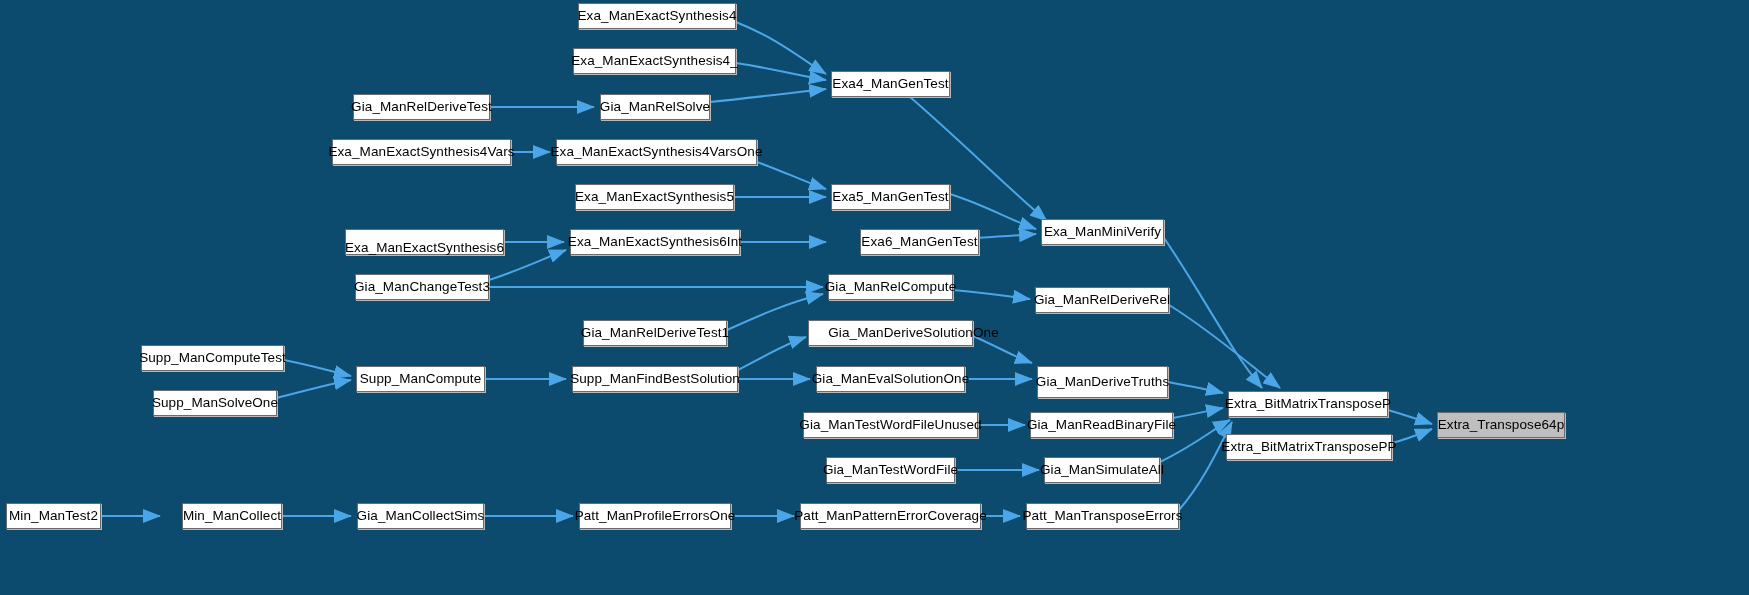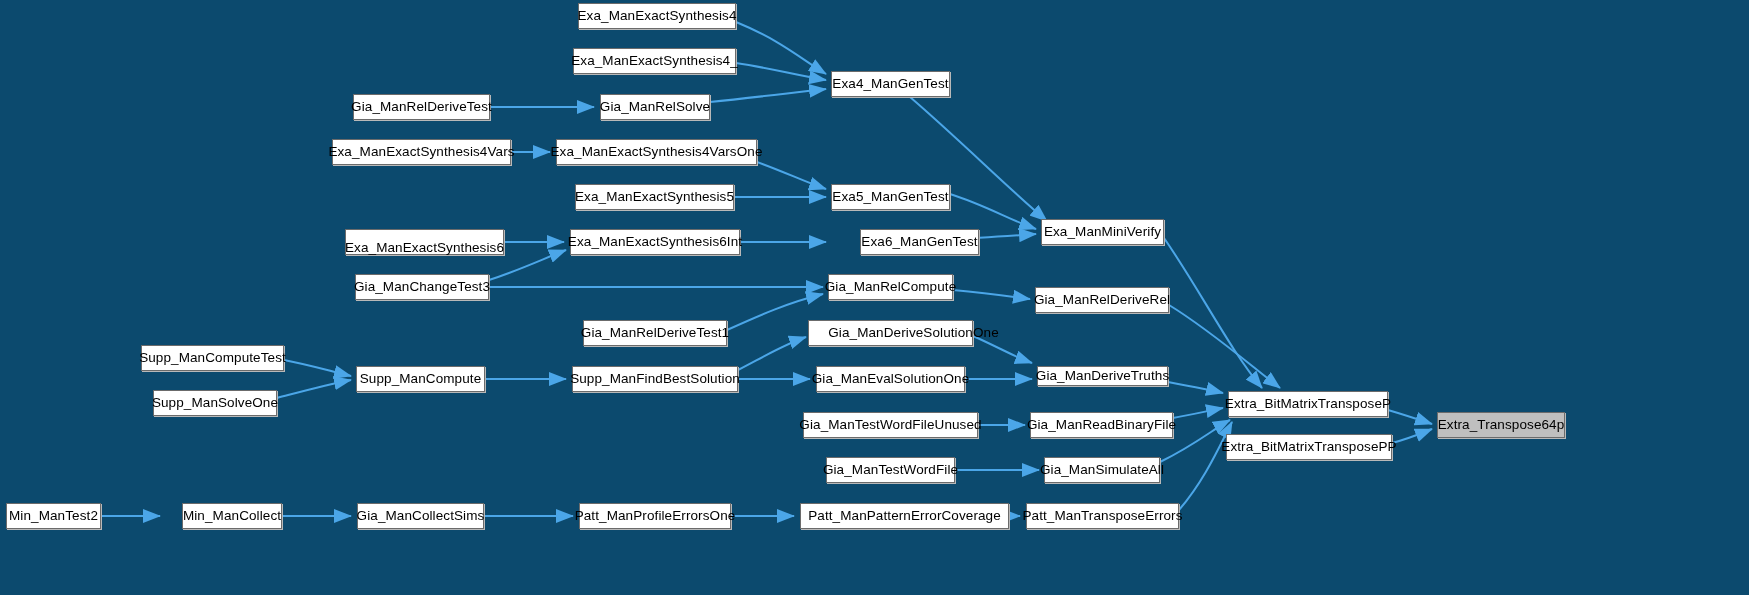--- a/index.html
+++ b/index.html
@@ -153,21 +153,21 @@
       </div>
       <div class="node" style="left: 356px; top: 366px; width: 129px; height: 26px;">
         <span class="node-label">Supp_ManCompute</span>
       </div>
       <div class="node" style="left: 572px; top: 366px; width: 166px; height: 26px;">
         <span class="node-label">Supp_ManFindBestSolution</span>
       </div>
       <div class="node" style="left: 816px; top: 366px; width: 149px; height: 26px;">
         <span class="node-label">Gia_ManEvalSolutionOne</span>
       </div>
-      <div class="node" style="left: 1037px; top: 366px; width: 131px; height: 20px;">
+      <div class="node" style="left: 1037px; top: 366px; width: 131px; height: 32px;">
         <span class="node-label">Gia_ManDeriveTruths</span>
       </div>
       <div class="node" style="left: 1228px; top: 391px; width: 160px; height: 26px;">
         <span class="node-label">Extra_BitMatrixTransposeP</span>
       </div>
       <div class="node current" style="left: 1437px; top: 412px; width: 128px; height: 26px;">
         <span class="node-label">Extra_Transpose64p</span>
       </div>
       <div class="node" style="left: 153px; top: 390px; width: 124px; height: 26px;">
         <span class="node-label">Supp_ManSolveOne</span>
@@ -192,20 +192,20 @@
       </div>
       <div class="node" style="left: 182px; top: 503px; width: 100px; height: 26px;">
         <span class="node-label">Min_ManCollect</span>
       </div>
       <div class="node" style="left: 357px; top: 503px; width: 127px; height: 26px;">
         <span class="node-label">Gia_ManCollectSims</span>
       </div>
       <div class="node" style="left: 579px; top: 503px; width: 152px; height: 26px;">
         <span class="node-label">Patt_ManProfileErrorsOne</span>
       </div>
-      <div class="node" style="left: 800px; top: 503px; width: 209px; height: 26px; text-align: right;">
+      <div class="node" style="left: 800px; top: 503px; width: 181px; height: 26px; text-align: right;">
         <span class="node-label">Patt_ManPatternErrorCoverage</span>
       </div>
       <div class="node" style="left: 1026px; top: 503px; width: 153px; height: 26px;">
         <span class="node-label">Patt_ManTransposeErrors</span>
       </div>
     </div>
 </div>
 
 </body></html>

